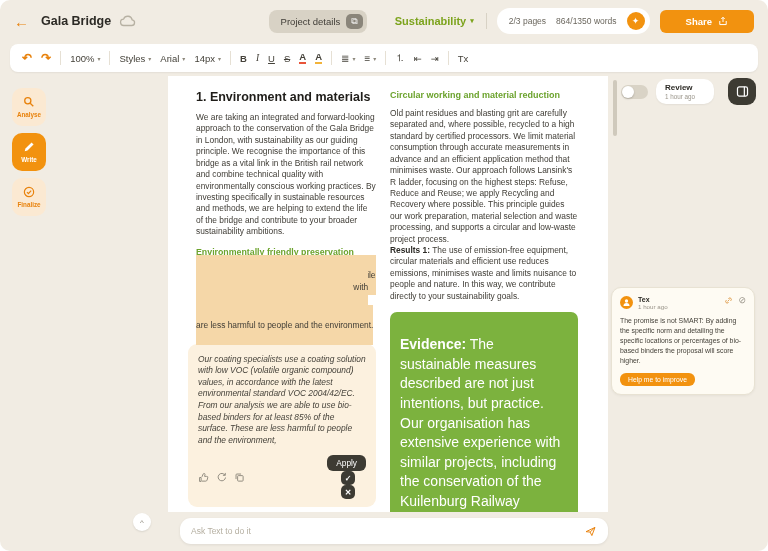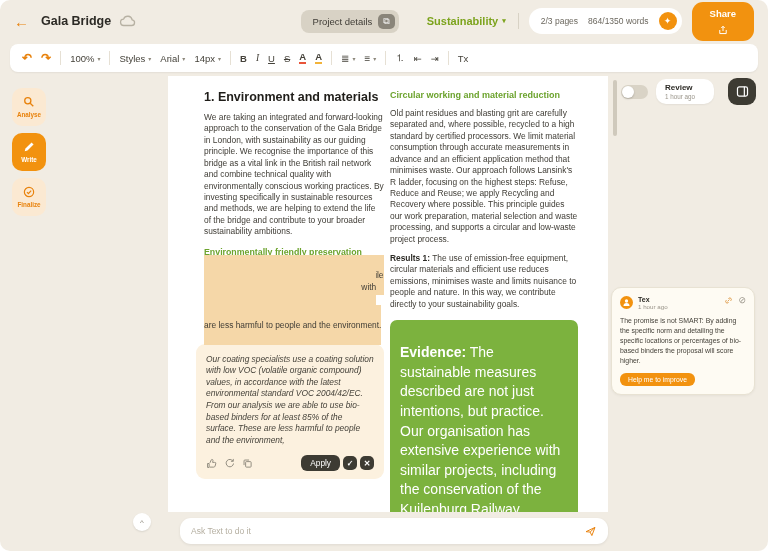--- a/index.html
+++ b/index.html
@@ -12,21 +12,21 @@
   .title { font-size:12.5px; font-weight:bold; color:#2c2a25; }
   .cloud { margin-left:8px; display:flex; }
   .spacer { flex:1; }
   .pd-pill { display:flex; align-items:center; gap:6px; background:#d8d2c5; border-radius:8px; padding:4px 4px 4px 12px; font-size:9.5px; color:#3f3c36; margin-right:28px; }
   .pd-icon { background:#8a857a; color:#fff; border-radius:5px; padding:2px 5px; font-size:9px; }
   .section { display:flex; align-items:center; gap:4px; color:#7ca31c; font-weight:bold; font-size:11px; margin-right:12px; }
   .section .chev { font-size:7px; }
   .hdr-div { width:1px; height:16px; background:#d8d2c5; margin-right:10px; }
   .counts { display:flex; align-items:center; gap:10px; background:#fff; border-radius:14px; padding:4px 5px 4px 12px; font-size:8.5px; color:#6b675e; margin-right:10px; }
   .badge { width:18px; height:18px; border-radius:50%; background:#f2920f; color:#fff; display:flex; align-items:center; justify-content:center; font-size:9px; }
-  .share-btn { display:flex; align-items:center; gap:6px; background:#f2920f; border:none; border-radius:11px; padding:6px 18px; color:#fff; font-weight:bold; font-size:9.5px; cursor:pointer;flex-direction:column; }
+  .share-btn { display:flex; align-items:center; gap:6px; background:#f2920f; border:none; border-radius:6px; padding:6px 26px; color:#fff; font-weight:bold; font-size:9.5px; cursor:pointer; }
 
   
   .toolbar { position:absolute; top:44px; left:10px; right:10px; height:28px; background:#fff; border-radius:8px; display:flex; align-items:center; padding:0 12px; gap:9px; box-shadow:0 1px 2px rgba(0,0,0,.06); font-size:9.5px; color:#45423a; }
   .tb-ico { cursor:pointer; }
   .tb-orange { color:#e8820c; font-size:12px; font-weight:bold; }
   .tb-sep { width:1px; height:14px; background:#e6e0d4; }
   .tb-dd { display:flex; align-items:center; gap:3px; cursor:pointer; }
   .tb-dd .chev { font-size:6px; color:#8d887c; }
   .tb-b { font-weight:bold; }
   .tb-i { font-style:italic; font-family:"Liberation Serif", serif; }
@@ -36,38 +36,38 @@
   .tb-hl { font-weight:bold; border-bottom:2px solid #f2b33a; line-height:1; padding-bottom:1px; }
   .tb-list { font-size:10px; }
 
   
   .side { position:absolute; left:12px; top:88px; display:flex; flex-direction:column; gap:7px; }
   .side-btn { width:34px; height:38px; border-radius:10px; display:flex; flex-direction:column; align-items:center; justify-content:center; gap:3px; font-size:6.3px; font-weight:bold; background:#fbe9d2; color:#e8820c; cursor:pointer; }
   .side-btn.active { background:#f2920f; color:#fff; }
 
   
   .page { position:absolute; left:168px; top:76px; width:440px; height:436px; background:#fff; overflow:hidden; }
-  .col-left  { position:absolute; left:36px; top:14px; width:180px; }
+  .col-left  { position:absolute; left:28px; top:14px; width:180px; }
   .col-right { position:absolute; left:222px; top:14px; width:188px; }
   .doc-h1 { font-size:12.5px; font-weight:bold; color:#1f1d19; margin-bottom:8px; }
   .doc-p  { font-size:8.4px; line-height:1.36; color:#3f3c35; }
   .doc-h2 { font-size:8.8px; font-weight:bold; color:#6ca32d; margin:9px 0 0; line-height:1.25; }
   .doc-h2-r { font-size:9px; font-weight:bold; color:#6ca32d; margin-bottom:8px; }
   .hl { background:#f5d7a8; color:#3f3c35; font-size:8.4px; line-height:1.5; padding:15px 0; -webkit-box-decoration-break:clone; box-decoration-break:clone; }
-  .results { margin-top:8px; }
+  .results { }
   .results b { color:#2c2a25; }
   .evidence { margin-top:10px; background:#7cb23e; border-radius:7px; padding:23px 10px; color:#fff; font-size:14px; line-height:1.4; }
   .evidence b { color:#fff; }
 
   .sugg { margin:12px 0 0 -8px; width:188px; background:#fcf1df; border-radius:9px; padding:10px 10px 8px; }
   .sugg-text { font-size:8.4px; line-height:1.38; color:#45423a;font-style:italic; }
   .sugg-foot { display:flex; align-items:center; gap:7px; margin-top:9px; }
   .sf-ico { display:flex; cursor:pointer; }
   .sf-spacer { flex:1; }
-  .apply-pill { display:flex; align-items:center; gap:0; }
+  .apply-pill { display:flex; align-items:center; gap:0;flex-direction:column; }
   .apply-btn { background:#3d3b33; color:#fff; border:none; border-radius:6px; padding:3px 9px; font-size:8.3px; cursor:pointer; }
   .mini-dark { background:#3d3b33; color:#fff; border-radius:5px; width:14px; height:14px; display:flex; align-items:center; justify-content:center; font-size:8px; margin-left:3px; cursor:pointer; font-weight:bold; }
 
   
   .scrollbar { position:absolute; left:613px; top:80px; width:4px; height:56px; background:#cfc9bc; border-radius:2px; }
   .toggle { position:absolute; left:621px; top:85px; width:27px; height:14px; border-radius:8px; background:#d9d3c6; cursor:pointer; }
   .toggle .knob { position:absolute; left:1px; top:1px; width:12px; height:12px; border-radius:50%; background:#fff; box-shadow:0 1px 2px rgba(0,0,0,.2); }
   .review-btn { position:absolute; left:656px; top:79px; width:58px; background:#fff; border-radius:10px; padding:4px 9px; box-shadow:0 1px 2px rgba(0,0,0,.06); cursor:pointer; }
   .review-btn .r1 { font-size:8px; font-weight:bold; color:#2c2a25; }
   .review-btn .r2 { font-size:6.3px; color:#9a958a; margin-top:1px; }

